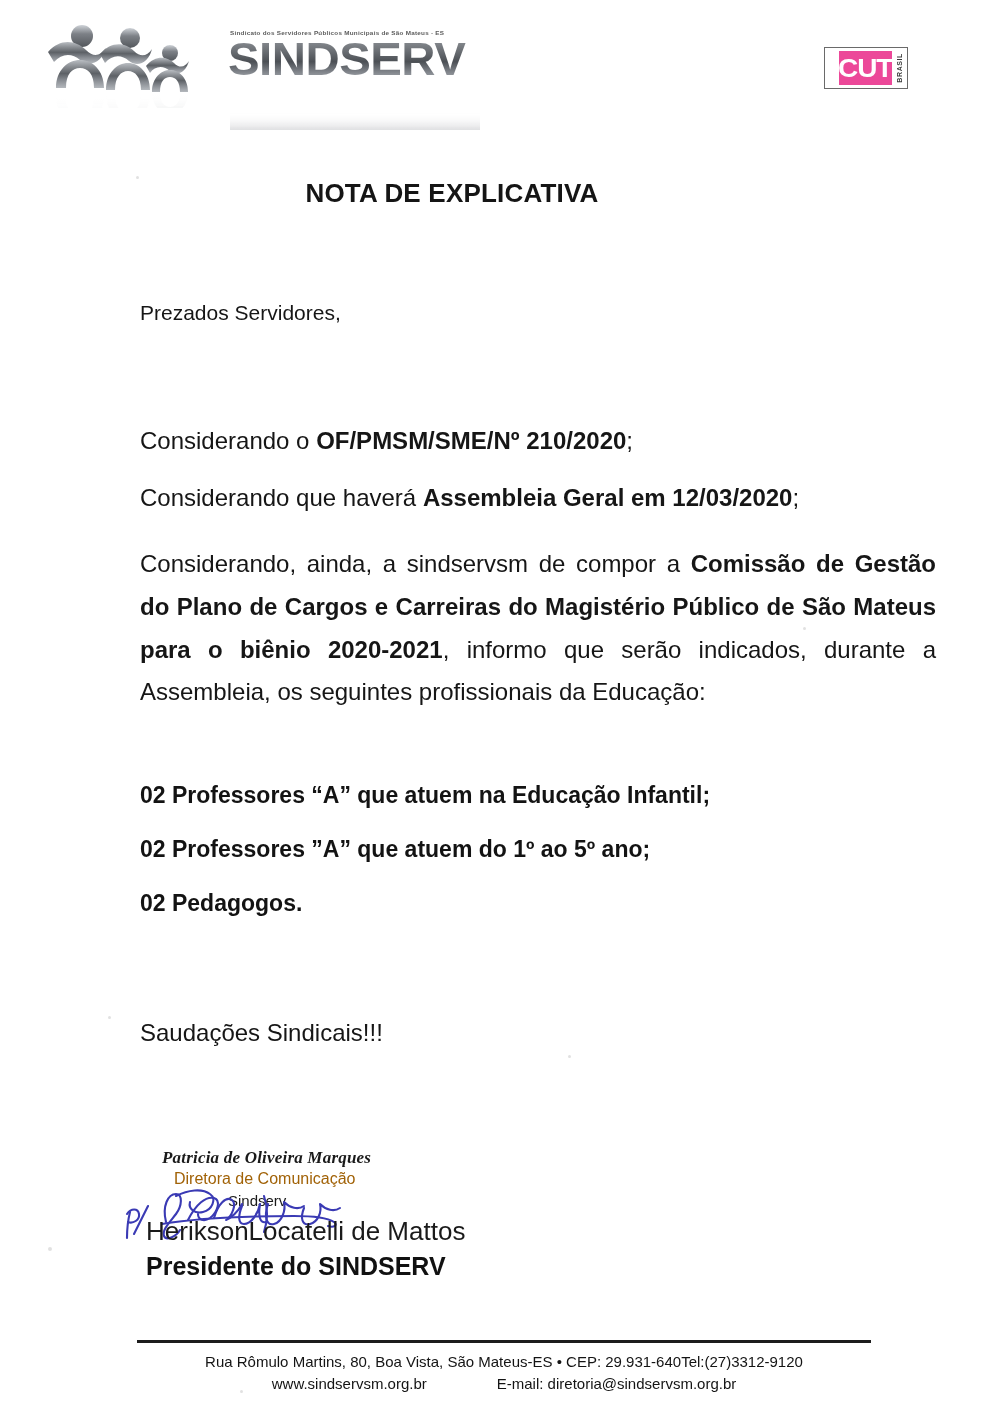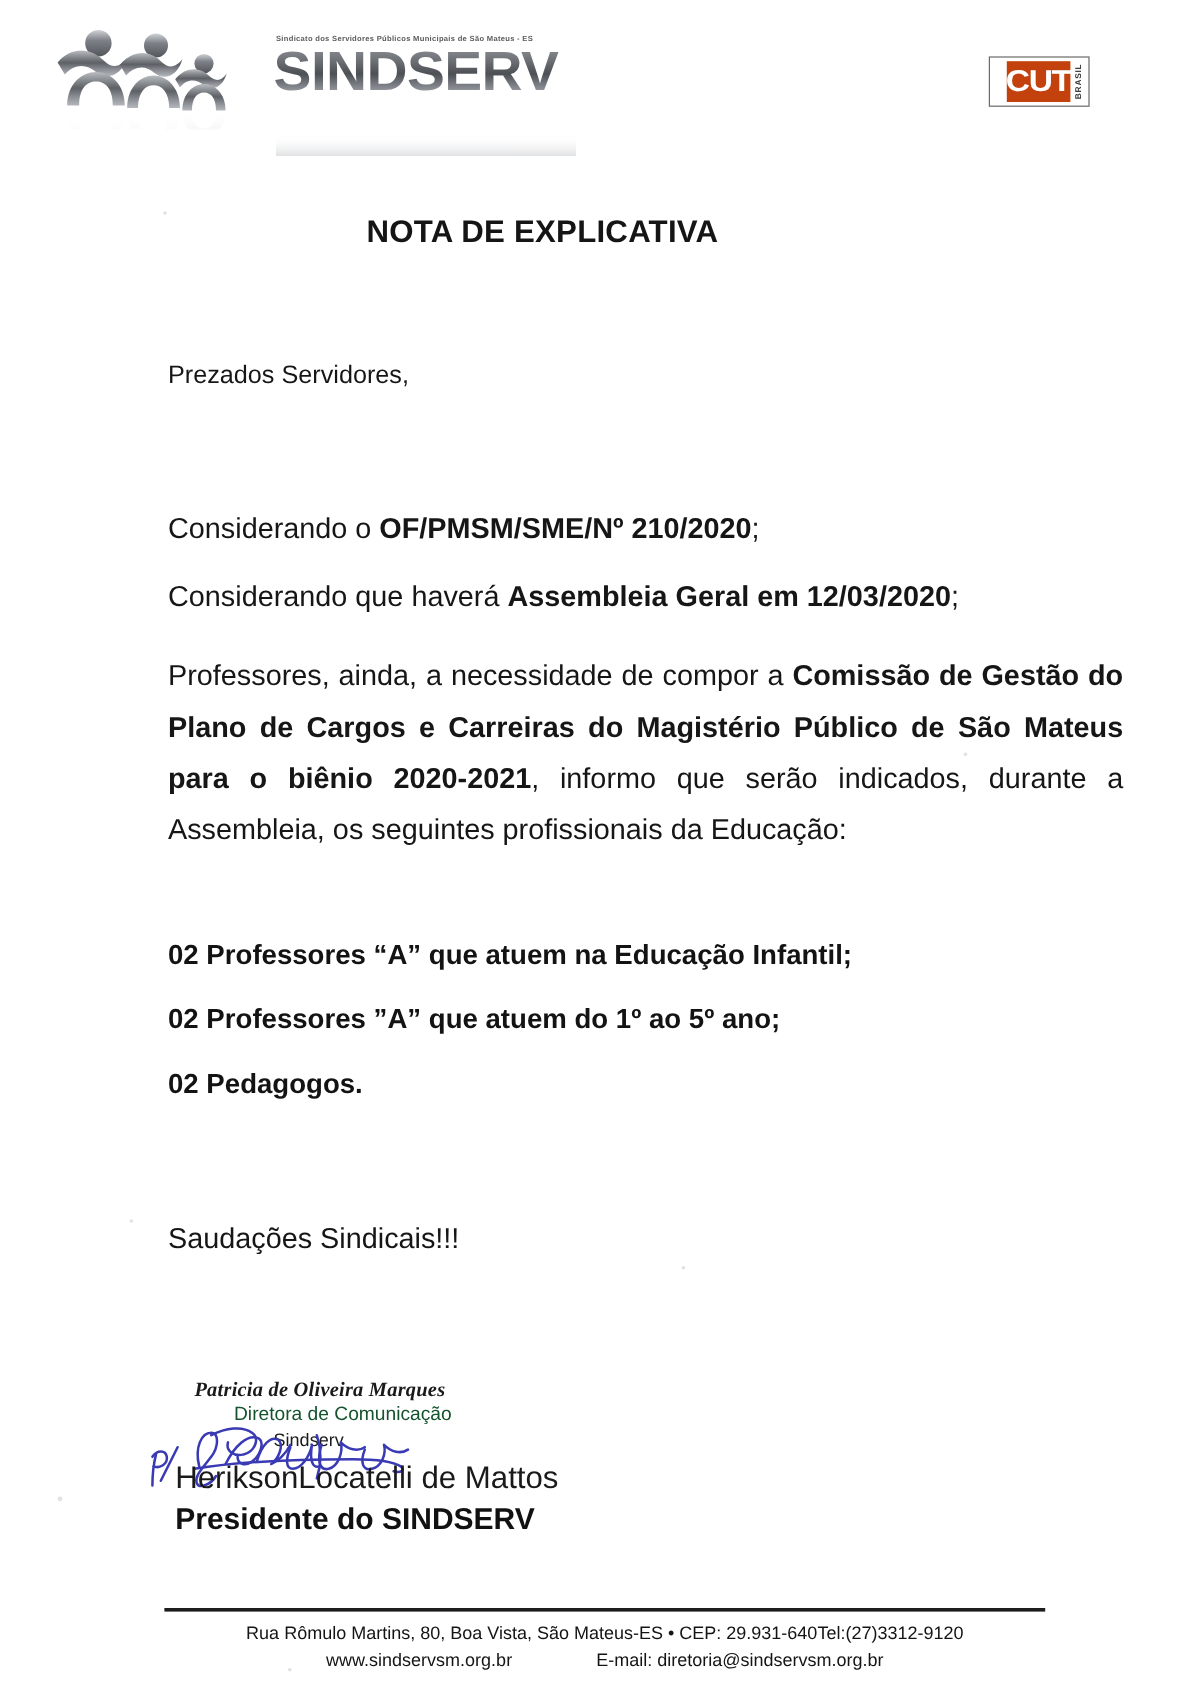--- a/index.html
+++ b/index.html
@@ -94,21 +94,21 @@
     width: 84px;
     height: 42px;
     border: 1px solid #6a6a6a;
     box-sizing: border-box;
     background: #ffffff;
     display: flex;
     align-items: stretch;
   }
   .cut-box {
     flex: 1 1 auto;
-    background: #c2410c;
+    background: #ec4899;
     margin: 3px 0 3px 14px;
     display: flex;
     align-items: center;
     justify-content: center;
   }
   .cut-word {
     font-family: "Liberation Sans", sans-serif;
     font-size: 25px;
     font-weight: 700;
     color: #ffffff;
@@ -221,23 +221,22 @@
     color: #1a1a1a;
     letter-spacing: 0.2px;
     white-space: nowrap;
   }
   .sign-role {
     position: absolute;
     left: 56px;
     top: 22px;
     font-size: 16px;
     font-weight: 400;
-    color: #14532d;
-    white-space: nowrap;
-    margin-left: 21px;
+    color: #a16207;
+    white-space: nowrap;
   }
   .sign-org {
     position: absolute;
     left: 110px;
     top: 44px;
     font-size: 15px;
     font-weight: 400;
     color: #1a1a1a;
     white-space: nowrap;
   }
@@ -384,21 +383,21 @@
 
   <p class="considerando-line">
     <span>Considerando o </span><b>OF/PMSM/SME/Nº 210/2020</b><span>;</span>
   </p>
 
   <p class="considerando-line">
     <span>Considerando que haverá </span><b>Assembleia Geral em 12/03/2020</b><span>;</span>
   </p>
 
   <p class="para-justified">
-    <span>Professores, ainda, a necessidade de compor a </span><b>Comissão de Gestão do Plano de Cargos e Carreiras do Magistério Público de São Mateus para o biênio 2020-2021</b><span>, informo que serão indicados, durante a Assembleia, os seguintes profissionais da Educação:</span>
+    <span>Considerando, ainda, a sindservsm de compor a </span><b>Comissão de Gestão do Plano de Cargos e Carreiras do Magistério Público de São Mateus para o biênio 2020-2021</b><span>, informo que serão indicados, durante a Assembleia, os seguintes profissionais da Educação:</span>
   </p>
 
   <div class="list-block">
     <p class="list-item">02 Professores “A” que atuem na Educação Infantil;</p>
     <p class="list-item">02 Professores ”A” que atuem do 1º ao 5º ano;</p>
     <p class="list-item">02 Pedagogos.</p>
   </div>
 
   <p class="closing">Saudações Sindicais!!!</p>
 </div>

